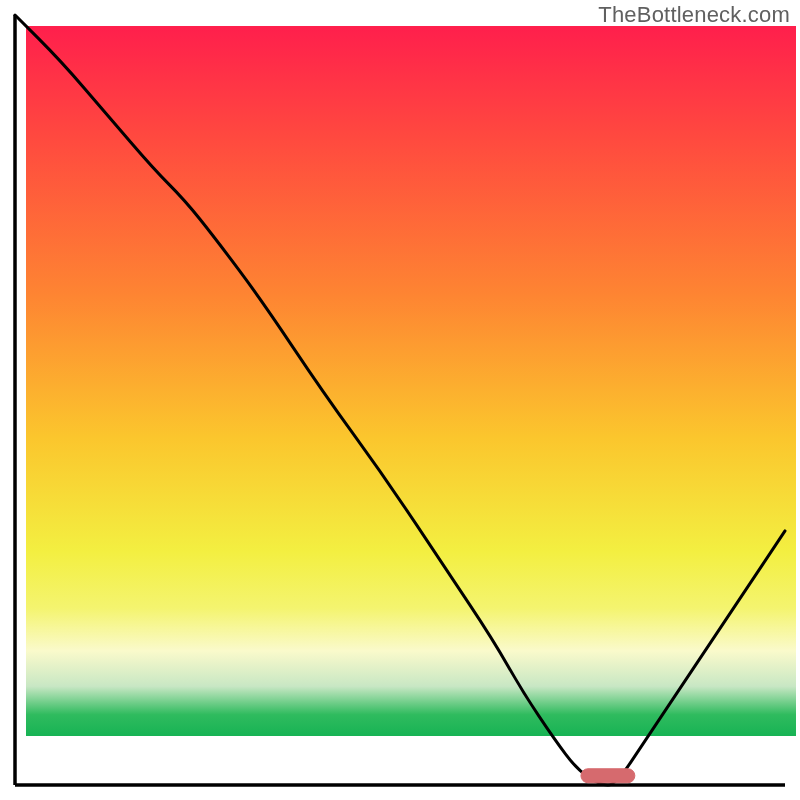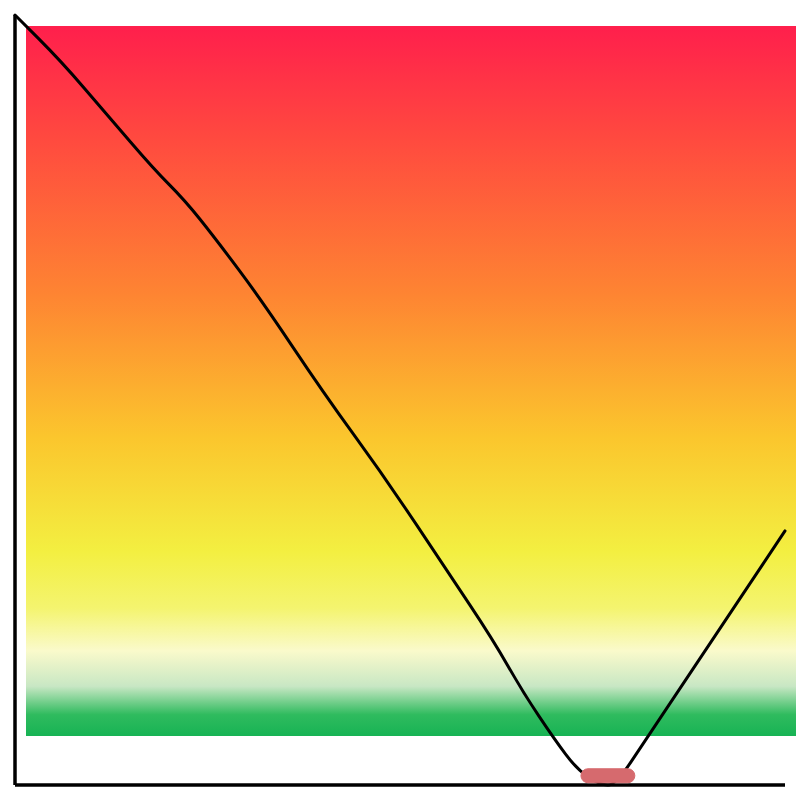--- a/index.html
+++ b/index.html
@@ -73,20 +73,21 @@
   }
   svg.axes  { z-index: 2; }
   svg.curve { z-index: 3; }
   svg.marker{ z-index: 4; }
 </style>
 </head>
 <body>
 
 <div class="container">
 
+  <div class="watermark">TheBottleneck.com</div>
 
   <div class="plot-area">
     <div class="gradient"></div>
     <div class="white-strip"></div>
   </div>
 
   <svg class="axes" viewBox="0 0 800 800">
     <line x1="15" y1="15" x2="15" y2="785" stroke="#000" stroke-width="3.5"></line>
     <line x1="15" y1="785" x2="785" y2="785" stroke="#000" stroke-width="3.5"></line>
   </svg>

